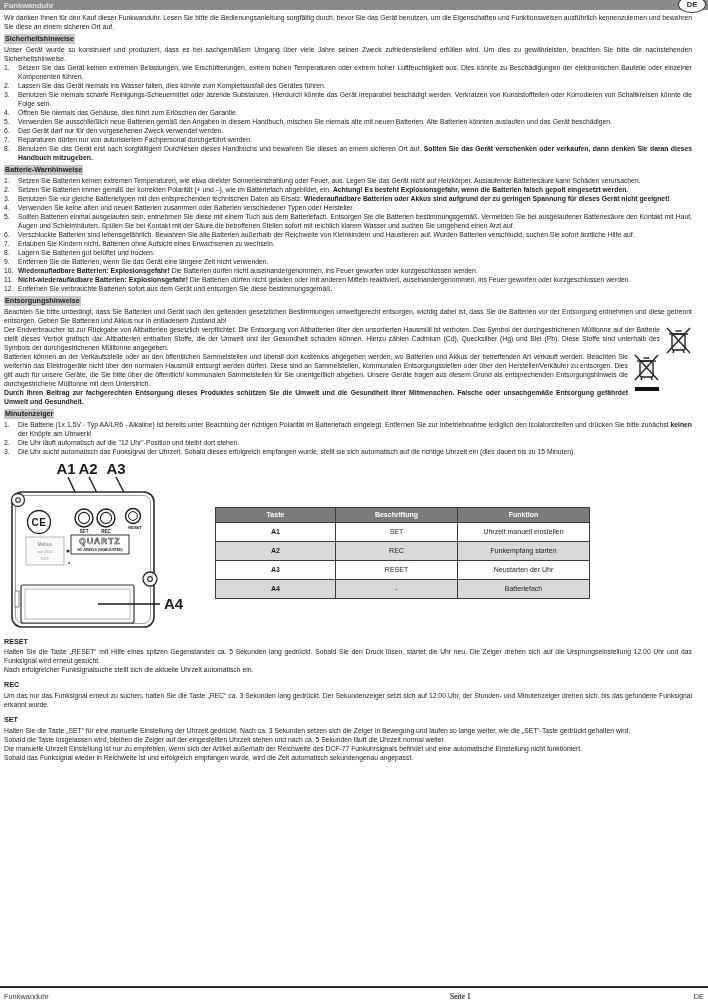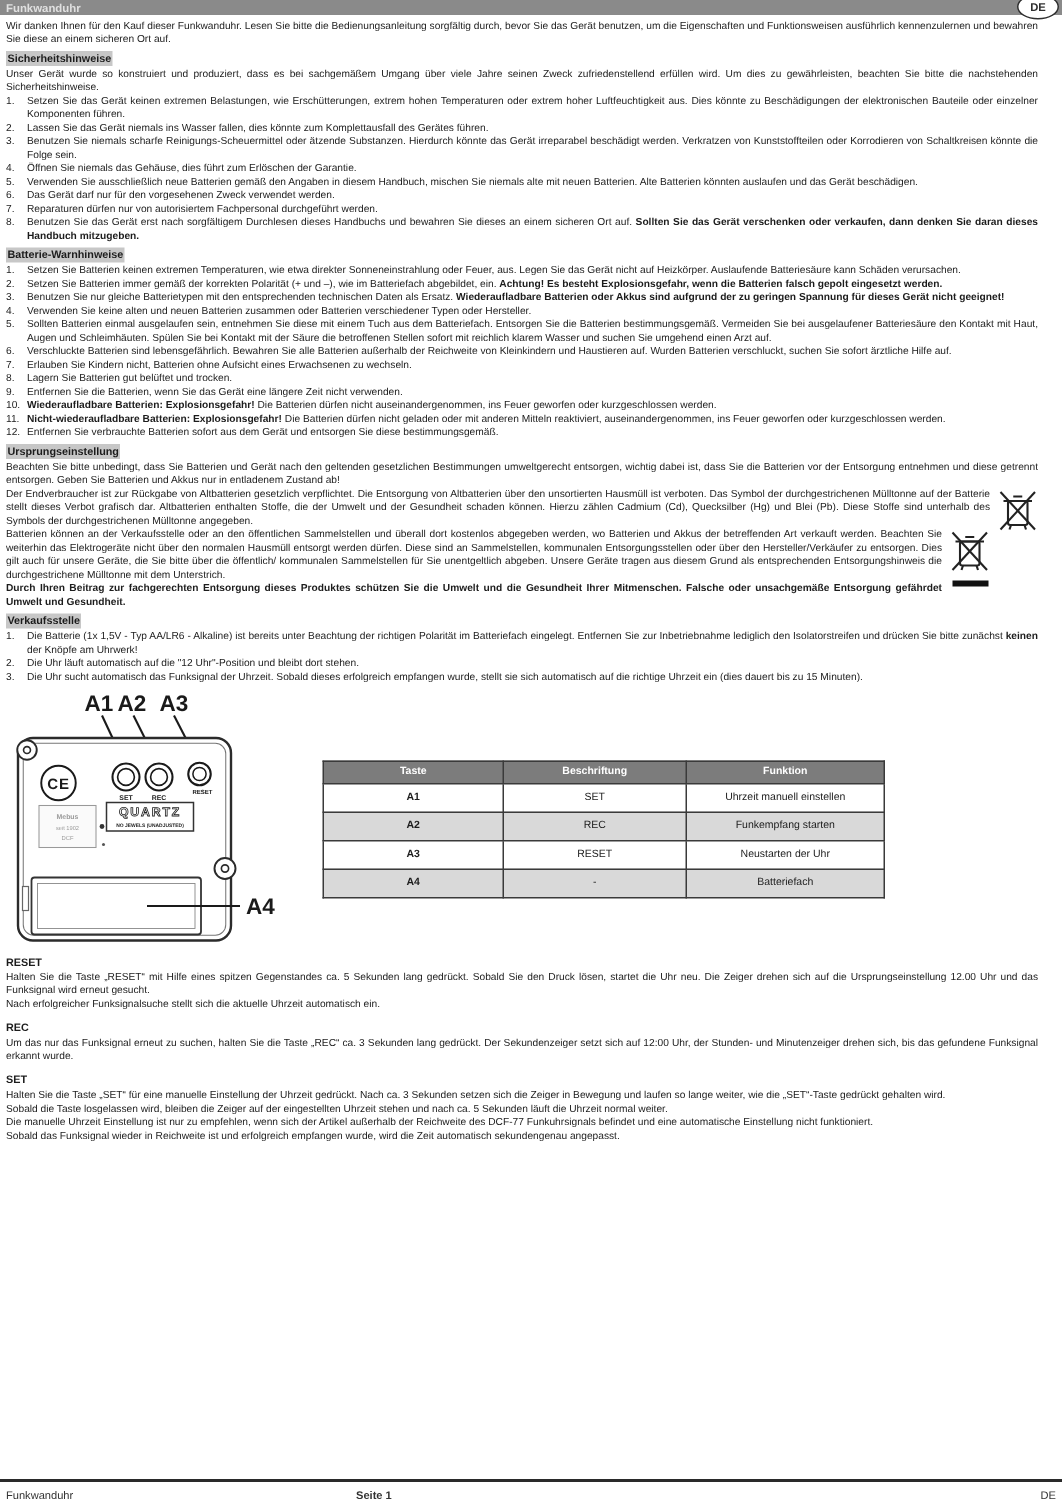--- a/index.html
+++ b/index.html
@@ -31,21 +31,21 @@
   table.desc{border-collapse:collapse;}
   table.desc th{background:#7c7c7c;color:#fff;font-size:7px;font-weight:bold;
     border:1px solid #3a3a3a;padding:2px 4px;height:10px;}
   table.desc td{font-size:7px;text-align:center;border:1px solid #3a3a3a;padding:4px 4px;height:10px;}
   table.desc td:first-child{font-weight:bold;}
   table.desc col.c1{width:120px;} table.desc col.c2{width:122px;} table.desc col.c3{width:132px;}
   table.desc tr:nth-child(even) td{background:#d9d9d9;}
   .footer-line{position:absolute;left:0;top:986px;width:708px;border-top:2.4px solid #2a2a2a;}
   .footer-text{position:absolute;left:0;top:992px;width:708px;display:flex;font-size:7.4px;color:#333;padding:0 4px;box-sizing:border-box;}
   .footer-text .fl{flex:1;text-align:left;}
-  .footer-text .fc{flex:1;text-align:left;font-weight:bold;}
+  .footer-text .fc{flex:1;text-align:right;font-weight:bold;font-family:Liberation Serif, serif;}
   .footer-text .fr{flex:1;text-align:right;}
   svg text{font-family:"Liberation Sans",sans-serif;}
 </style>
 </head>
 <body>
 
 <div id="page">
 
   <div class="topbar">
     <span>Funkwanduhr</span>
@@ -143,21 +143,21 @@
             <span class="li-body"><span class="b">Nicht-wiederaufladbare Batterien: Explosionsgefahr!</span><span> Die Batterien dürfen nicht geladen oder mit anderen Mitteln reaktiviert, auseinandergenommen, ins Feuer geworfen oder kurzgeschlossen werden.</span></span>
           </div>
           <div class="li">
             <span class="num">12.</span>
             <span class="li-body"><span>Entfernen Sie verbrauchte Batterien sofort aus dem Gerät und entsorgen Sie diese bestimmungsgemäß.</span></span>
           </div>
         </div>
     </div>
 
     <div>
-      <span class="hl">Ursprungseinstellung</span>
+      <span class="hl">Entsorgungshinweise</span>
       <p class="jp">Beachten Sie bitte unbedingt, dass Sie Batterien und Gerät nach den geltenden gesetzlichen Bestimmungen umweltgerecht entsorgen, wichtig dabei ist, dass Sie die Batterien vor der Entsorgung entnehmen und diese getrennt entsorgen. Geben Sie Batterien und Akkus nur in entladenem Zustand ab!</p>
       <div class="icon-float">
         <svg width="27" height="32" viewBox="0 0 27 32">
           <g fill="none" stroke="#222" stroke-width="1.4">
             <rect x="7" y="8" width="13" height="16" rx="1.5"></rect>
             <line x1="4" y1="8" x2="23" y2="8"></line>
             <line x1="10.5" y1="5" x2="16.5" y2="5"></line>
             <line x1="9" y1="24" x2="8" y2="27"></line>
               <line x1="18" y1="24" x2="19" y2="27"></line>
             <line x1="2" y1="2" x2="25" y2="27"></line>
@@ -178,21 +178,21 @@
             <line x1="25" y1="2" x2="2" y2="27"></line>
           </g>
         </svg>
         <div class="weee-bar"></div>
       </div>
       <p class="jp">Batterien können an der Verkaufsstelle oder an den öffentlichen Sammelstellen und überall dort kostenlos abgegeben werden, wo Batterien und Akkus der betreffenden Art verkauft werden. Beachten Sie weiterhin das Elektrogeräte nicht über den normalen Hausmüll entsorgt werden dürfen. Diese sind an Sammelstellen, kommunalen Entsorgungsstellen oder über den Hersteller/Verkäufer zu entsorgen. Dies gilt auch für unsere Geräte, die Sie bitte über die öffentlich/ kommunalen Sammelstellen für Sie unentgeltlich abgeben. Unsere Geräte tragen aus diesem Grund als entsprechenden Entsorgungshinweis die durchgestrichene Mülltonne mit dem Unterstrich.</p>
       <p class="jp b">Durch Ihren Beitrag zur fachgerechten Entsorgung dieses Produktes schützen Sie die Umwelt und die Gesundheit Ihrer Mitmenschen. Falsche oder unsachgemäße Entsorgung gefährdet Umwelt und Gesundheit.</p>
     </div>
 
     <div>
-      <span class="hl">Verkaufsstelle</span>
+      <span class="hl">Minutenzeiger</span>
       <div class="list">
           <div class="li">
             <span class="num">1.</span>
             <span class="li-body"><span>Die Batterie (1x 1,5V - Typ AA/LR6 - Alkaline) ist bereits unter Beachtung der richtigen Polarität im Batteriefach eingelegt. Entfernen Sie zur Inbetriebnahme lediglich den Isolatorstreifen und drücken Sie bitte zunächst </span><span class="b">keinen</span><span> der Knöpfe am Uhrwerk!</span></span>
           </div>
           <div class="li">
             <span class="num">2.</span>
             <span class="li-body"><span>Die Uhr läuft automatisch auf die "12 Uhr"-Position und bleibt dort stehen.</span></span>
           </div>
           <div class="li">

